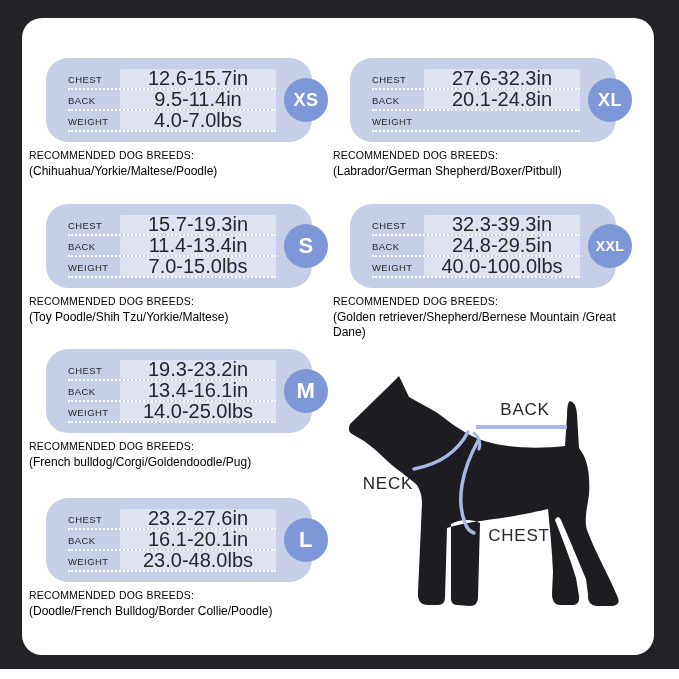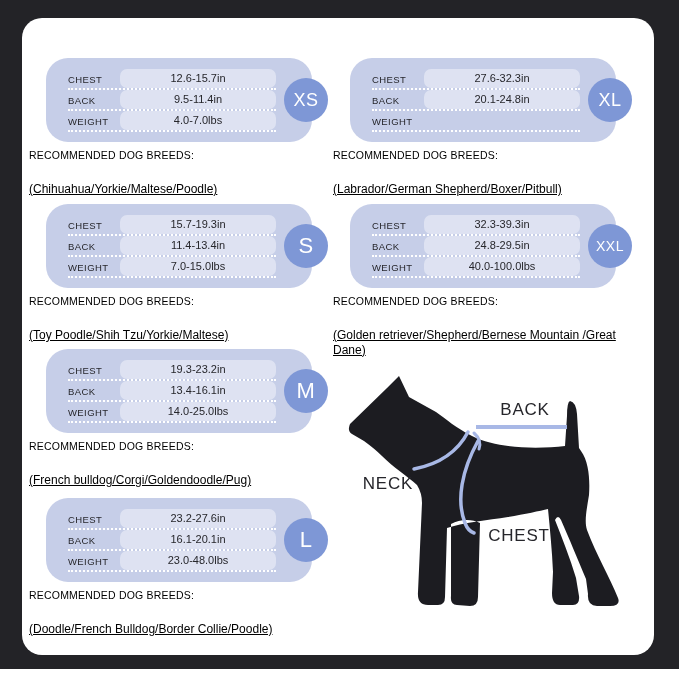--- a/index.html
+++ b/index.html
@@ -23,39 +23,39 @@
   }
   .mrow {
     display:flex; align-items:flex-end; height:21px;
     border-bottom:2px dotted #ffffff;
   }
   .lbl {
     width:52px; font-size:9.5px; letter-spacing:0.4px;
     color:#26262b; padding-bottom:3px; white-space:nowrap;
   }
   .val {
-    flex:1; font-size:11px; line-height:19px; text-align:center;
-    color:#26262b; background:rgba(255,255,255,0.42); border-radius:7px;
+    flex:1; font-size:20px; line-height:19px; text-align:center;
+    color:#26262b; background:rgba(255,255,255,0.42); border-radius:2px;
     white-space:nowrap;
   }
   .badge {
     position:absolute; right:-16px; top:50%; transform:translateY(-50%);
     width:44px; height:44px; border-radius:50%;
-    background:#7e97d6; color:#ffffff; font-weight:normal;
+    background:#7e97d6; color:#ffffff; font-weight:bold;
     display:flex; align-items:center; justify-content:center;
     letter-spacing:0.5px;
   }
   .badge-2ch { font-size:18px; }
   .badge-1ch { font-size:22px; }
   .badge-3ch { font-size:14px; }
   .caption {
     position:absolute; width:300px; text-align:left; color:#000000;
   }
   .rec { font-size:10.5px; letter-spacing:0.2px; line-height:13px; }
-  .breeds { font-size:12px; line-height:14.5px; margin-top:20px;text-decoration:underline; }
+  .breeds { font-size:12px; line-height:14.5px; margin-top:2px; }
   #dog-wrap { position:absolute; left:348px; top:372px; width:280px; height:245px; }
   #dog-svg { position:absolute; left:0; top:0; }
   .diagram-label {
     position:absolute; font-size:17px; letter-spacing:0.8px;
     color:#26262b; text-align:center;
   }
   #back-label  { left:138px; top:28px;  width:78px; }
   #neck-label  { left:6px;   top:102px; width:68px; }
   #chest-label { left:130px; top:154px; width:82px; }
 </style>

